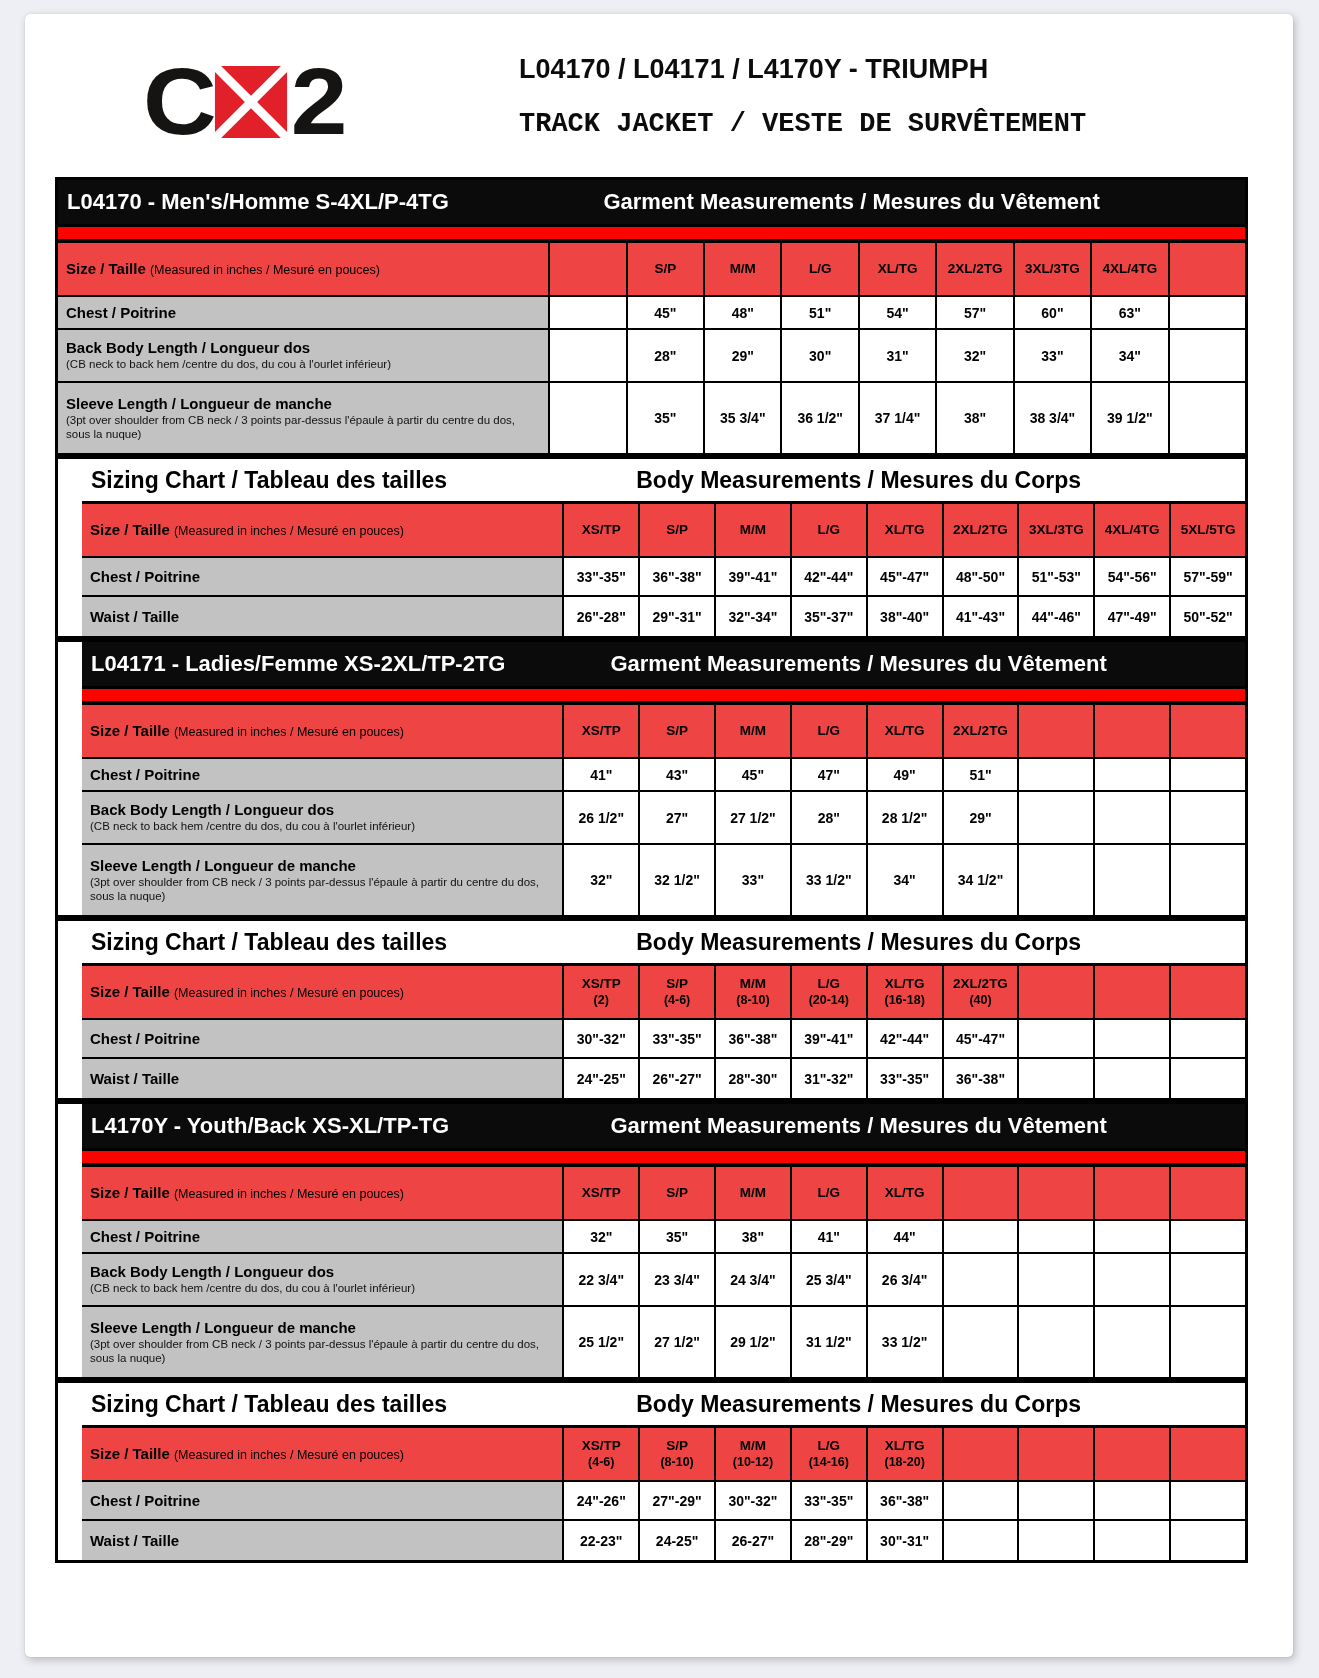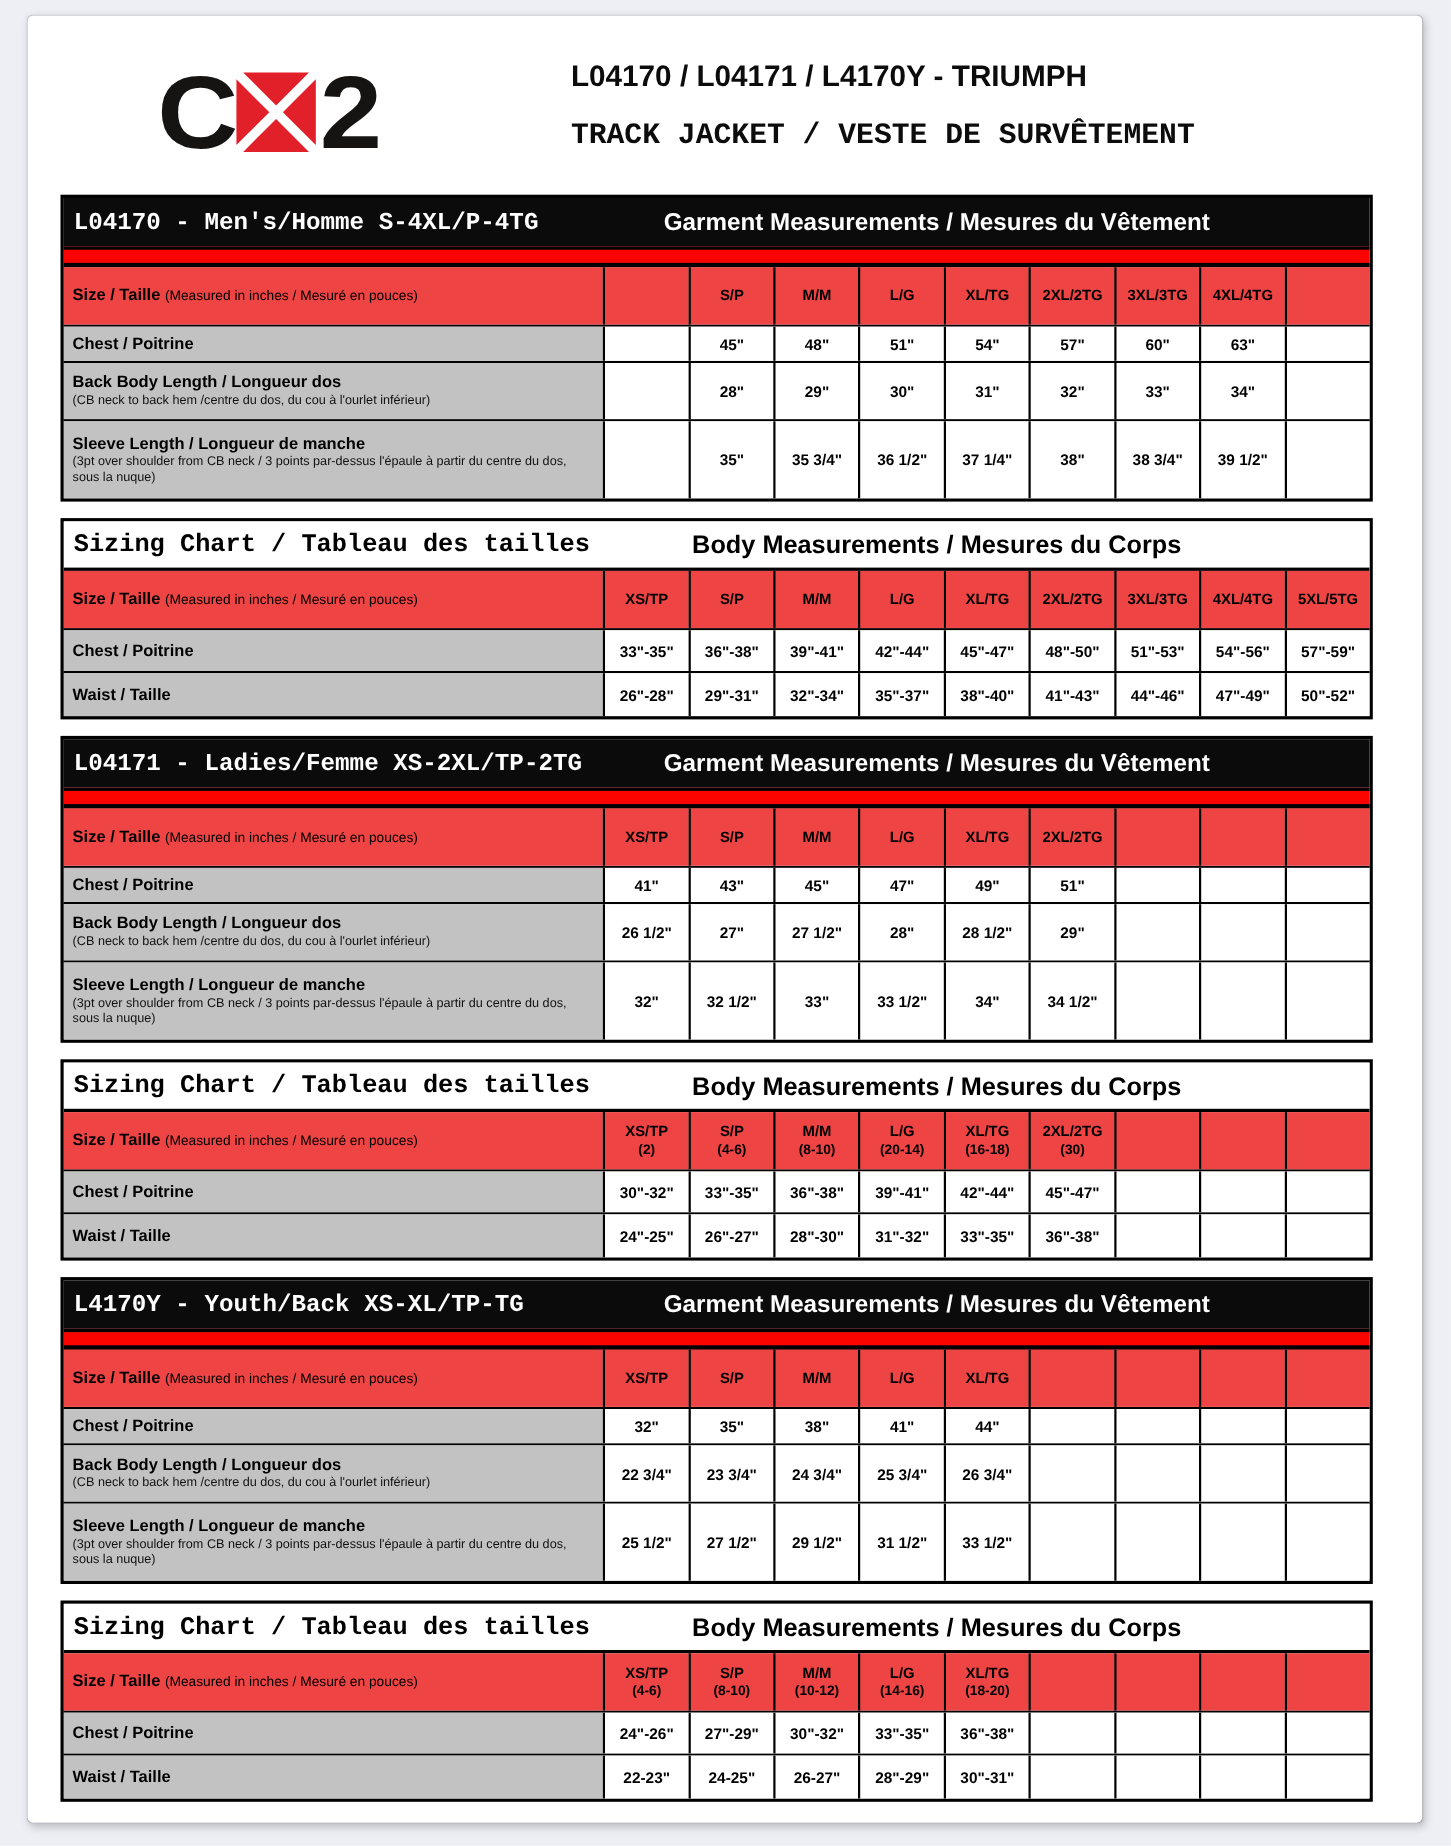--- a/index.html
+++ b/index.html
@@ -24,25 +24,25 @@
     font-weight:bold;font-size:102px;line-height:96px;color:#151413;
     letter-spacing:-6px;transform:scaleY(.92);
   }
   .logo-x{margin:0 -4px;}
   .titles{position:absolute;left:494px;top:40px;}
   .title-line{font-weight:bold;font-size:27px;color:#0c0c0c;letter-spacing:0;}
   .title-line + .title-line{margin-top:24px;font-family:Liberation Mono, monospace;}
   
   .tables{position:absolute;left:30px;top:163px;width:1193px;display:flex;flex-direction:column;}
   .tbl{border:3px solid #000;background:#fff;}
-  .tbl + .tbl{margin-top:15px;}
+  .tbl + .tbl{padding-left:24px;}
   .band{display:grid;grid-template-columns:41.3% 1fr;align-items:center;}
   .garment > .band{background:#0b0b0b;color:#fff;height:44px;}
   .sizing  > .band{background:#fff;color:#000;height:42px;border-bottom:3px solid #000;}
-  .band-left{padding-left:9px;font-weight:bold;font-size:22px;white-space:nowrap;font-family:Liberation Mono, monospace;}
+  .band-left{padding-left:9px;font-weight:bold;font-size:22px;white-space:nowrap;}
   .sizing .band-left{font-size:23px;}
   .band-right{text-align:center;font-weight:bold;font-size:22px;padding-right:90px;white-space:nowrap;}
   .sizing .band-right{font-size:23px;}
   .redbar{height:12px;background:#fb0400;border-top:3px solid #000;border-bottom:4px solid #000;}
   .row{display:grid;grid-template-columns:41.3% repeat(9,1fr);}
   .row:not(:last-child){border-bottom:2px solid #000;}
   .cell{
     border-left:2px solid #000;
     display:flex;flex-direction:column;align-items:center;justify-content:center;
     text-align:center;background:#fff;min-width:0;
@@ -456,21 +456,21 @@
           <div class="cell">
             <div class="col-head">L/G</div>
             <div class="col-sub">(20-14)</div>
           </div>
           <div class="cell">
             <div class="col-head">XL/TG</div>
             <div class="col-sub">(16-18)</div>
           </div>
           <div class="cell">
             <div class="col-head">2XL/2TG</div>
-            <div class="col-sub">(30)</div>
+            <div class="col-sub">(40)</div>
           </div>
           <div class="cell">
             <div class="col-head"></div>
           </div>
           <div class="cell">
             <div class="col-head"></div>
           </div>
           <div class="cell">
             <div class="col-head"></div>
           </div>

